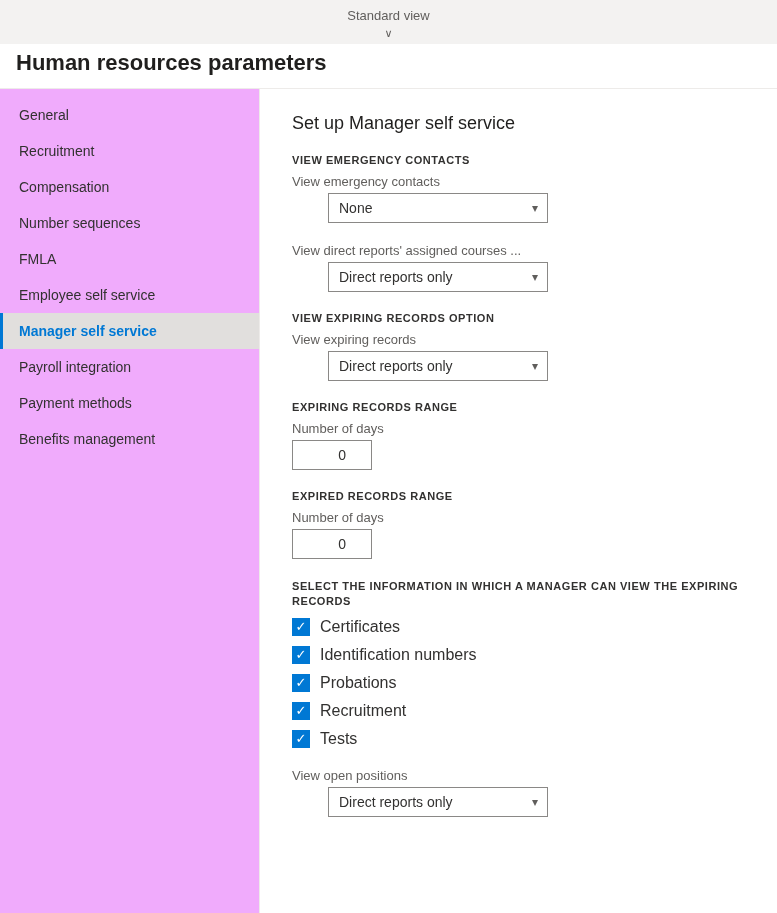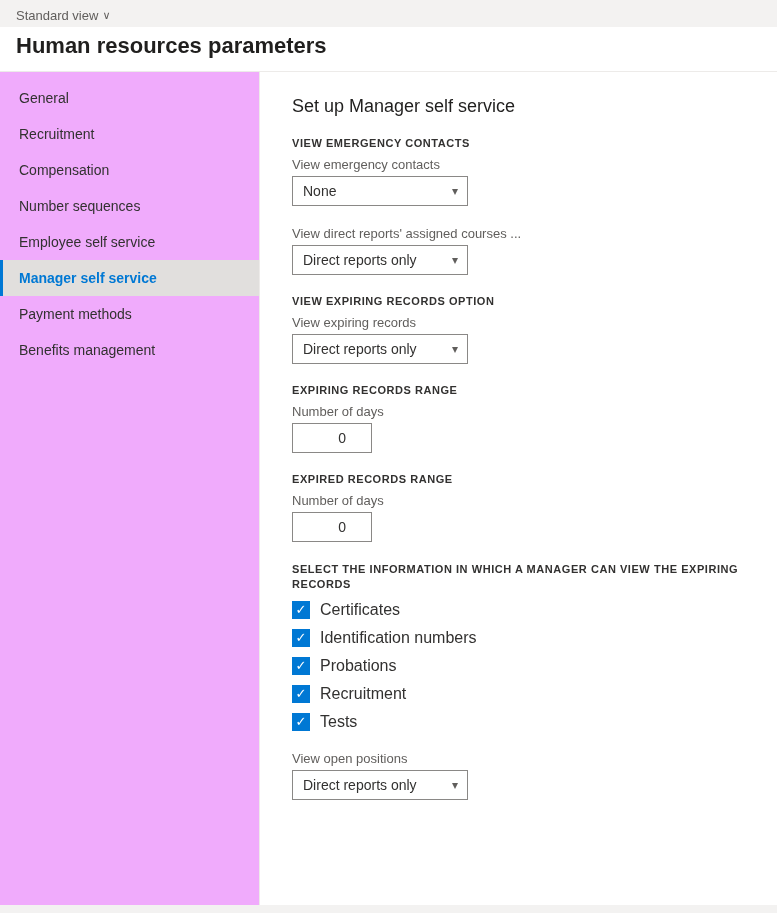--- a/index.html
+++ b/index.html
@@ -13,20 +13,21 @@
     }
 
     .top-bar {
       background: #f3f2f1;
       padding: 8px 16px 4px 16px;
       display: flex;
       align-items: center;
       gap: 4px;
       font-size: 13px;
       color: #605e5c;
+      flex-direction: column;
     }
 
     .page-title {
       background: #fff;
       padding: 6px 16px 12px 16px;
       font-size: 22px;
       font-weight: 600;
       color: #201f1e;
       border-bottom: 1px solid #edebe9;
     }
@@ -89,21 +90,22 @@
 
     .field-label {
       font-size: 13px;
       color: #605e5c;
       margin-bottom: 4px;
     }
 
     .select-wrapper {
       position: relative;
       display: inline-block;
-      width: 176px;
+      width: 220px;
+      margin-left: 36px;
     }
 
     .select-control {
       width: 100%;
       padding: 6px 32px 6px 10px;
       border: 1px solid #8a8886;
       background: #fff;
       font-size: 14px;
       color: #323130;
       appearance: none;
@@ -188,24 +190,30 @@
     <div class="sidebar-item">
       <span>Recruitment</span>
     </div>
     <div class="sidebar-item">
       <span>Compensation</span>
     </div>
     <div class="sidebar-item">
       <span>Number sequences</span>
     </div>
     <div class="sidebar-item">
+      <span>FMLA</span>
+    </div>
+    <div class="sidebar-item">
       <span>Employee self service</span>
     </div>
     <div class="sidebar-item active">
       <span>Manager self service</span>
+    </div>
+    <div class="sidebar-item">
+      <span>Payroll integration</span>
     </div>
     <div class="sidebar-item">
       <span>Payment methods</span>
     </div>
     <div class="sidebar-item">
       <span>Benefits management</span>
     </div>
   </nav>
 
   <main class="content">

